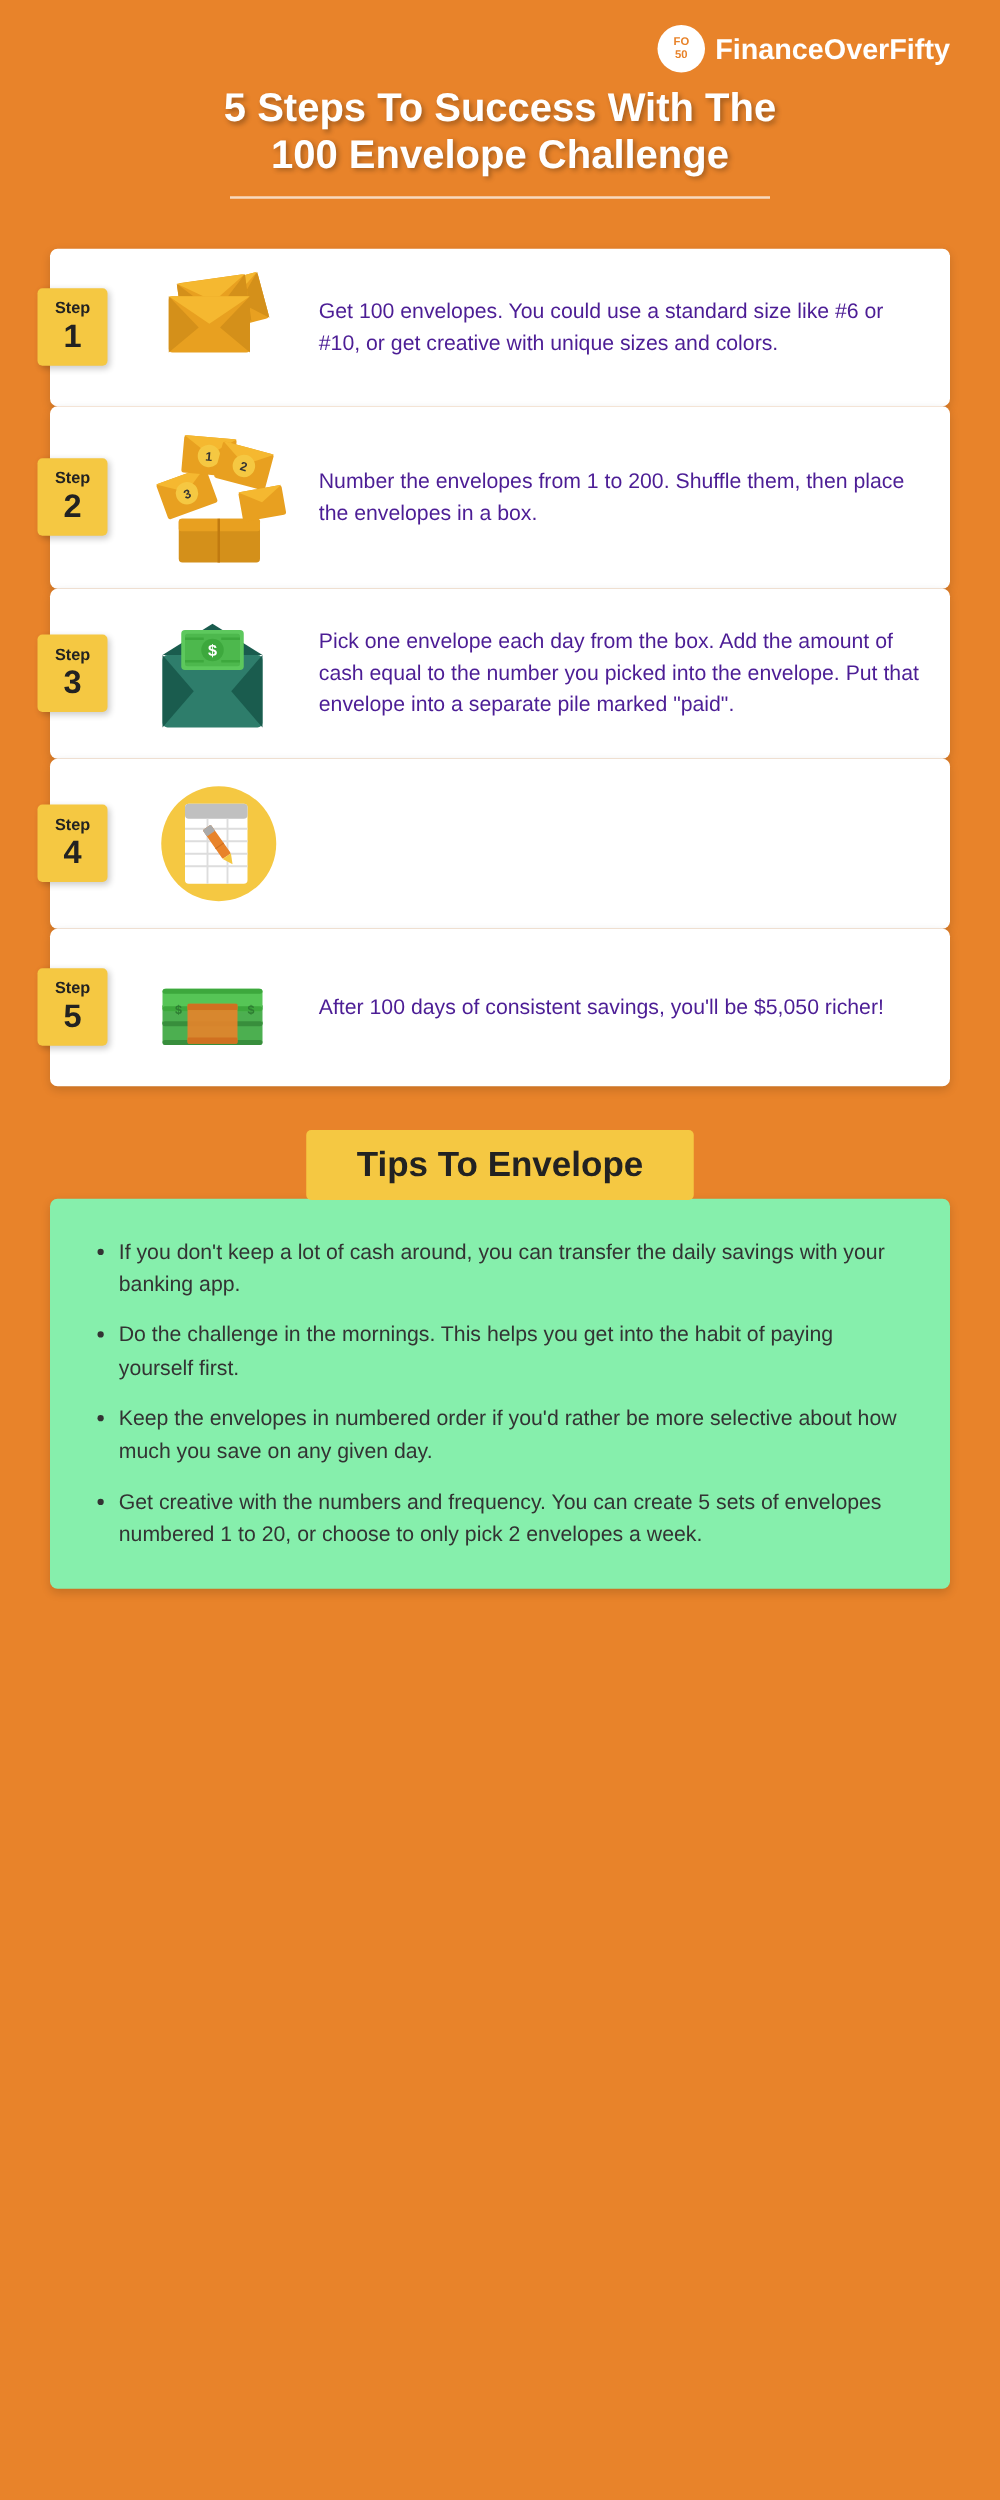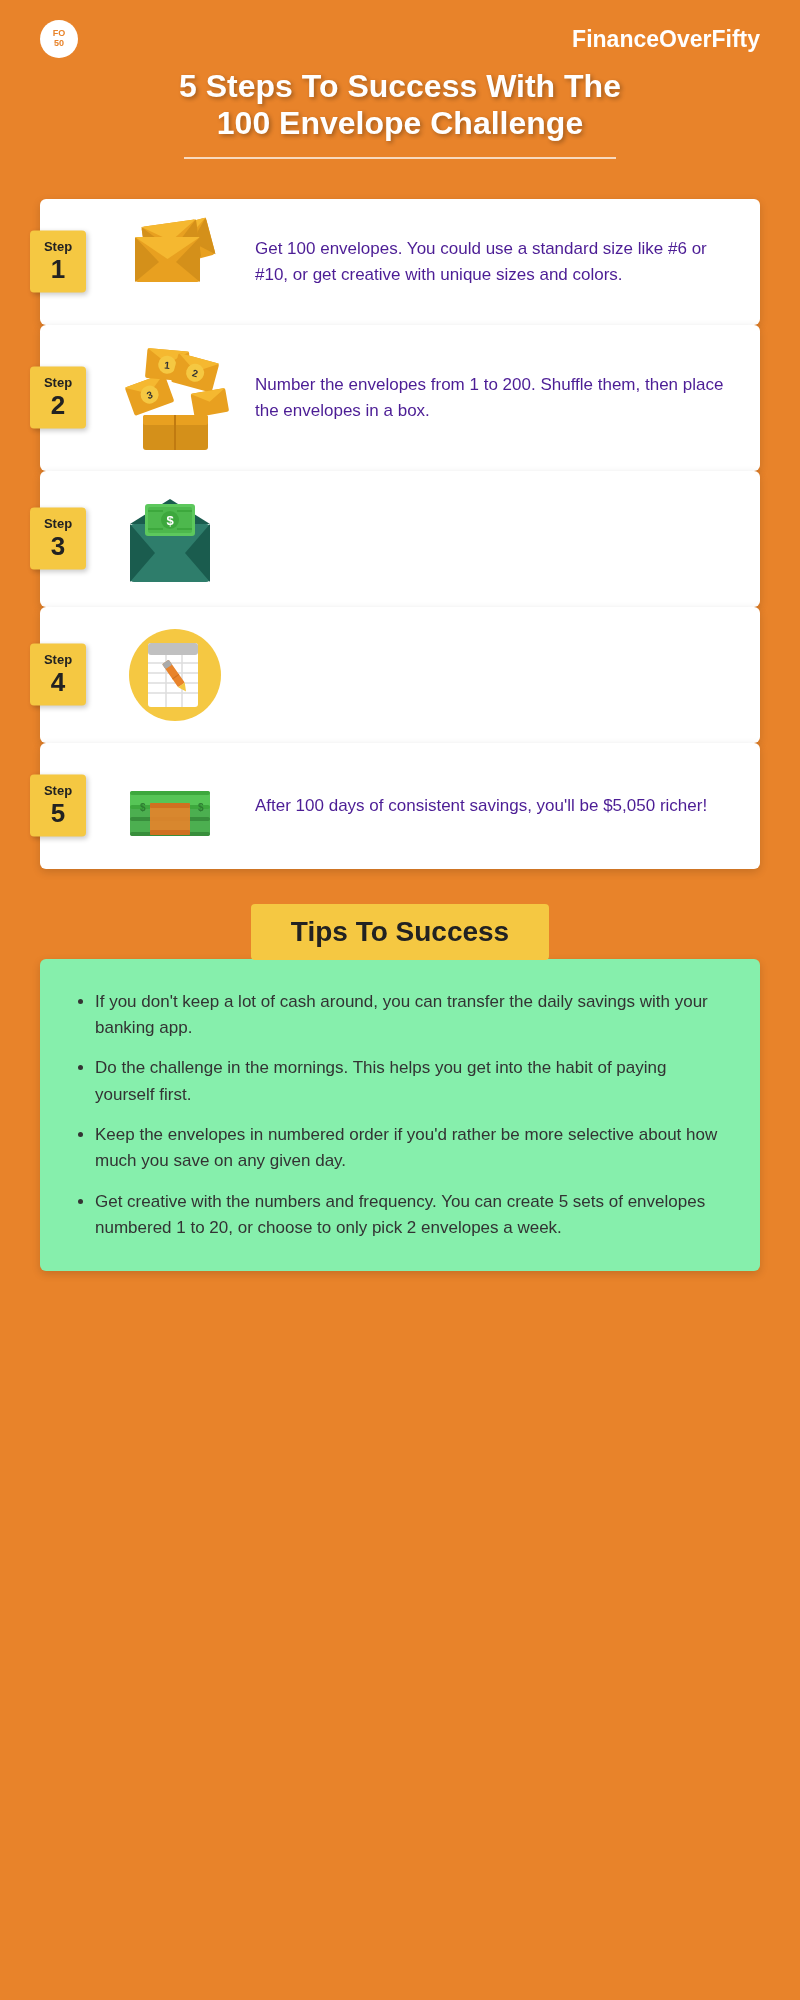--- a/index.html
+++ b/index.html
@@ -12,21 +12,21 @@
     }
 
     .header {
       text-align: center;
       padding: 20px 40px 10px;
     }
 
     .logo-container {
       display: flex;
       align-items: center;
-      justify-content: space-between;
+      justify-content: flex-end;
       gap: 8px;
       margin-bottom: 10px;
     }
 
     .logo-circle {
       width: 38px;
       height: 38px;
       background: white;
       border-radius: 50%;
       display: flex;
@@ -290,20 +290,21 @@
 
         <circle cx="50" cy="31" r="9" fill="#3DA83D"></circle>
         <text x="50" y="36" text-anchor="middle" font-size="13" font-weight="bold" fill="white">$</text>
 
         <line x1="28" y1="22" x2="43" y2="22" stroke="#3DA83D" stroke-width="2"></line>
         <line x1="28" y1="40" x2="43" y2="40" stroke="#3DA83D" stroke-width="2"></line>
         <line x1="57" y1="22" x2="72" y2="22" stroke="#3DA83D" stroke-width="2"></line>
         <line x1="57" y1="40" x2="72" y2="40" stroke="#3DA83D" stroke-width="2"></line>
       </svg>
     </div>
+    <div class="step-text">Pick one envelope each day from the box. Add the amount of cash equal to the number you picked into the envelope. Put that envelope into a separate pile marked "paid".</div>
   </div>
 
   <div class="step-card">
     <div class="step-badge">
       <span class="step-word">Step</span>
       <span class="step-num">4</span>
     </div>
     <div class="step-icon">
       <svg width="110" height="100" viewBox="0 0 110 100">
 
@@ -358,21 +359,21 @@
       </svg>
     </div>
     <div class="step-text">After 100 days of consistent savings, you'll be $5,050 richer!</div>
   </div>
 
 </div>
 
 <div class="tips-section">
   <div class="tips-title-container">
     <div class="tips-title-box">
-      <span>Tips To Success</span>
+      <span>Tips To Envelope</span>
     </div>
   </div>
   <div class="tips-content">
     <ul>
       <li>If you don't keep a lot of cash around, you can transfer the daily savings with your banking app.</li>
       <li>Do the challenge in the mornings. This helps you get into the habit of paying yourself first.</li>
       <li>Keep the envelopes in numbered order if you'd rather be more selective about how much you save on any given day.</li>
       <li>Get creative with the numbers and frequency. You can create 5 sets of envelopes numbered 1 to 20, or choose to only pick 2 envelopes a week.</li>
     </ul>
   </div>

